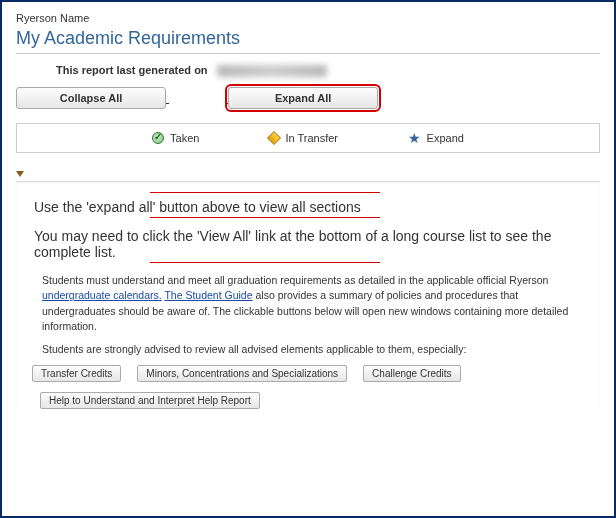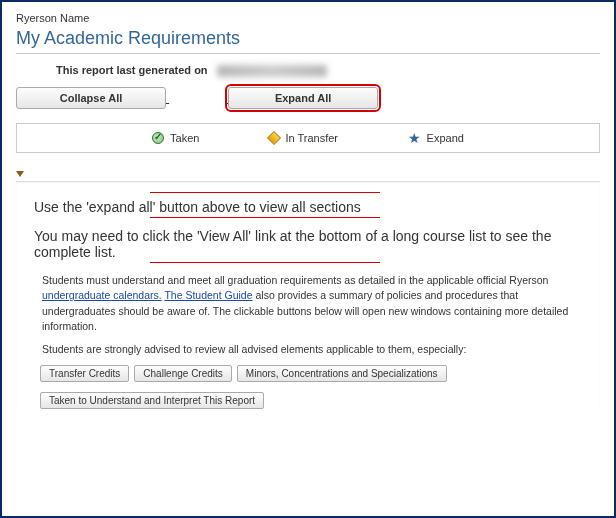--- a/index.html
+++ b/index.html
@@ -122,21 +122,21 @@
   .note-line { font-size: 14px; color: #333; margin: 2px 0 0 4px; }
   .about-heading {
     color: #8a5a1a; font-weight: bold; font-size: 12px;
     margin: 14px 0 10px 4px;
   }
   .body-text {
     font-size: 10.5px; color: #333; line-height: 1.45;
     margin: 0 8px 8px 12px;
   }
   .link { color: #1a4aa6; text-decoration: underline; cursor: pointer; }
-  .small-btn-row { margin: 4px 0 6px 10px; display: flex; gap: 5px; flex-wrap: wrap; }
+  .small-btn-row { margin: 4px 0 6px 2px; display: flex; gap: 16px; flex-wrap: wrap; }
   .small-btn {
     font-size: 10px; padding: 2px 8px; border: 1px solid #aaa;
     background: linear-gradient(#fdfdfd,#e6e6e6); cursor: pointer; border-radius: 2px; color: #333;
   }
   .help-row { margin: 10px 0 0 10px; }
 </style>
 </head>
 <body>
 
 <div class="frame">
@@ -188,23 +188,23 @@
 
 
     <div class="body-text">
       <span>Students must understand and meet all graduation requirements as detailed in the applicable official Ryerson </span><a class="link">undergraduate calendars.</a><span> </span><a class="link">The Student Guide</a><span> also provides a summary of policies and procedures that undergraduates should be aware of. The clickable buttons below will open new windows containing more detailed information.</span>
     </div>
 
     <div class="body-text">Students are strongly advised to review all advised elements applicable to them, especially:</div>
 
     <div class="small-btn-row">
       <button class="small-btn">Transfer Credits</button>
+      <button class="small-btn">Minors, Concentrations and Specializations</button>
       <button class="small-btn">Challenge Credits</button>
-      <button class="small-btn">Minors, Concentrations and Specializations</button>
     </div>
 
     <div class="help-row">
-      <button class="small-btn">Taken to Understand and Interpret This Report</button>
+      <button class="small-btn">Help to Understand and Interpret Help Report</button>
     </div>
 
   </div>
 
 </div>
 
 </body></html>

